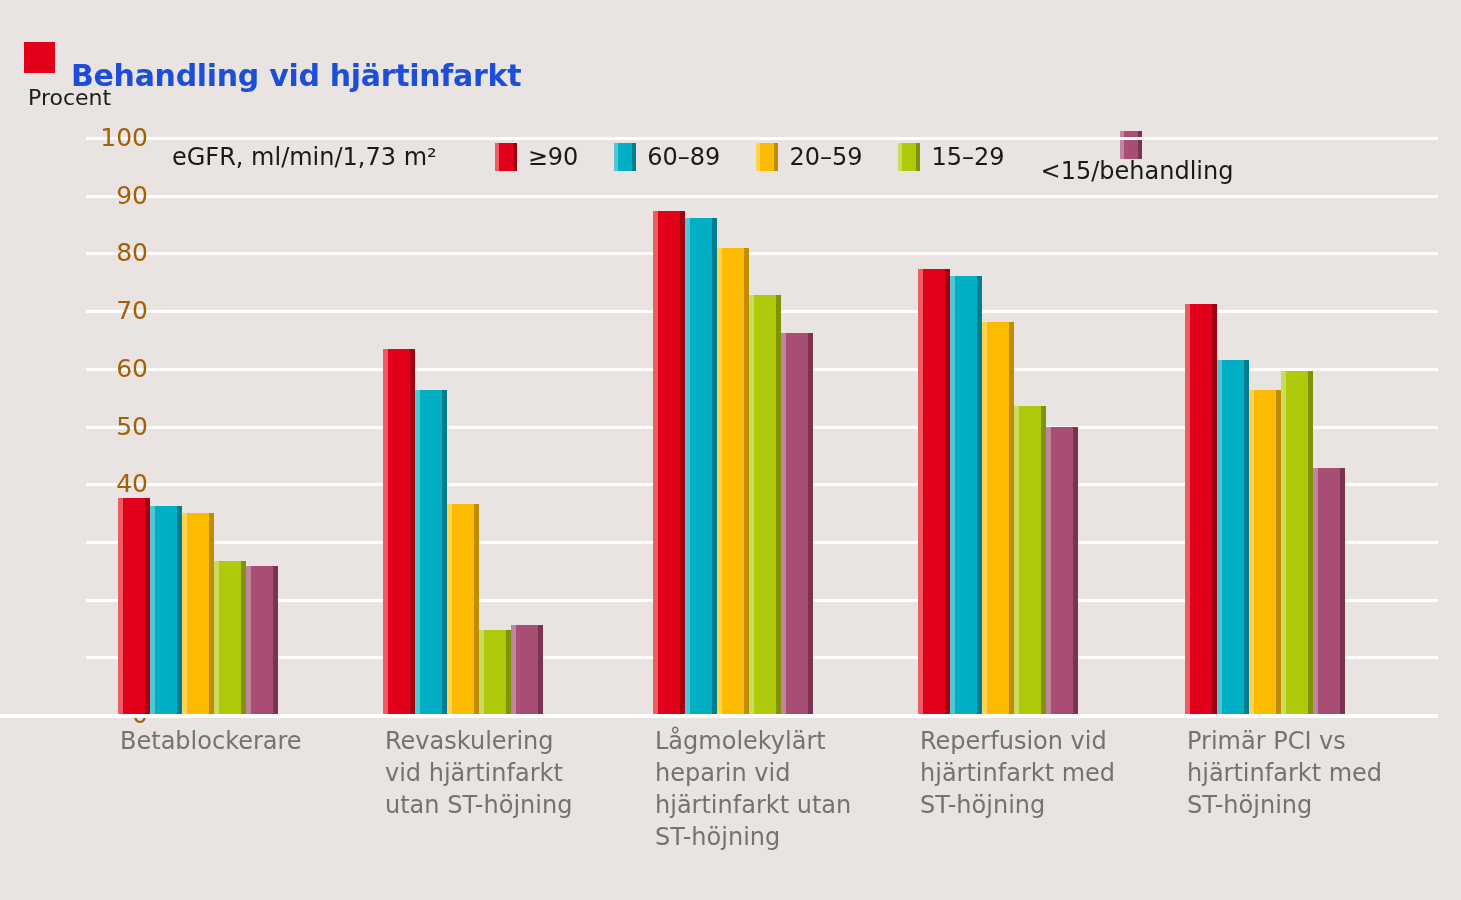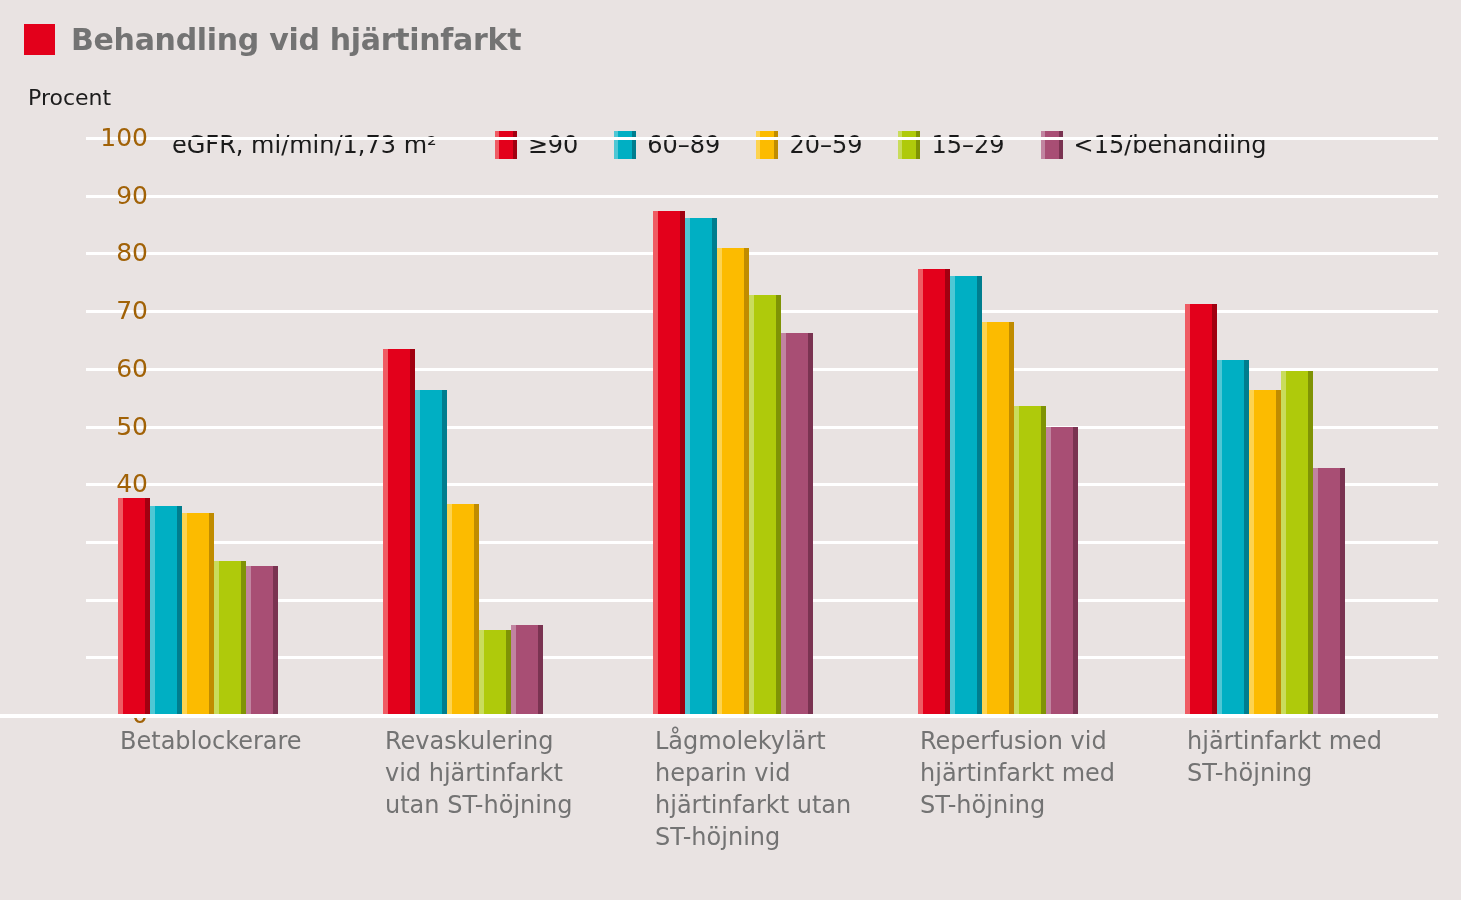--- a/index.html
+++ b/index.html
@@ -31,23 +31,24 @@
   }
   .header-swatch {
     width: 31px;
     height: 31px;
     background: #e3001b;
     flex: none;
   }
   .header-title {
     font-size: 30px;
     font-weight: 700;
-    color: #737373;
+    color: #1d4ed8;
     letter-spacing: -0.3px;
     white-space: nowrap;
+    margin-top: 36px;
   }
 
   
   .axis-unit {
     position: absolute;
     left: 28px;
     top: 85px;
     font-size: 22px;
     color: #1c1c1c;
   }
@@ -100,21 +101,21 @@
     white-space: nowrap;
   }
   .legend-title {
     margin-right: 28px;
   }
   .legend-item {
     display: flex;
     align-items: center;
     margin-right: 36px;
   }
-  .legend-item:last-child { margin-right: 0; }
+  .legend-item:last-child { margin-right: 0; flex-direction: column; }
   .legend-chip {
     width: 22px;
     height: 28px;
     margin-right: 11px;
     flex: none;
     position: relative;
   }
   .legend-chip .lite {
     position: absolute; left: 0; top: 0; bottom: 0; width: 4px;
   }
@@ -358,18 +359,19 @@
         <div>heparin vid</div>
         <div>hjärtinfarkt utan</div>
         <div>ST-höjning</div>
       </div>
       <div class="xlabel" style="left: 920px; width: 230px;">
         <div>Reperfusion vid</div>
         <div>hjärtinfarkt med</div>
         <div>ST-höjning</div>
       </div>
       <div class="xlabel" style="left: 1187px; width: 250px;">
+        <div>Primär PCI vs</div>
         <div>hjärtinfarkt med</div>
         <div>ST-höjning</div>
       </div>
     </div>
 
 </div>
 
 </body></html>

